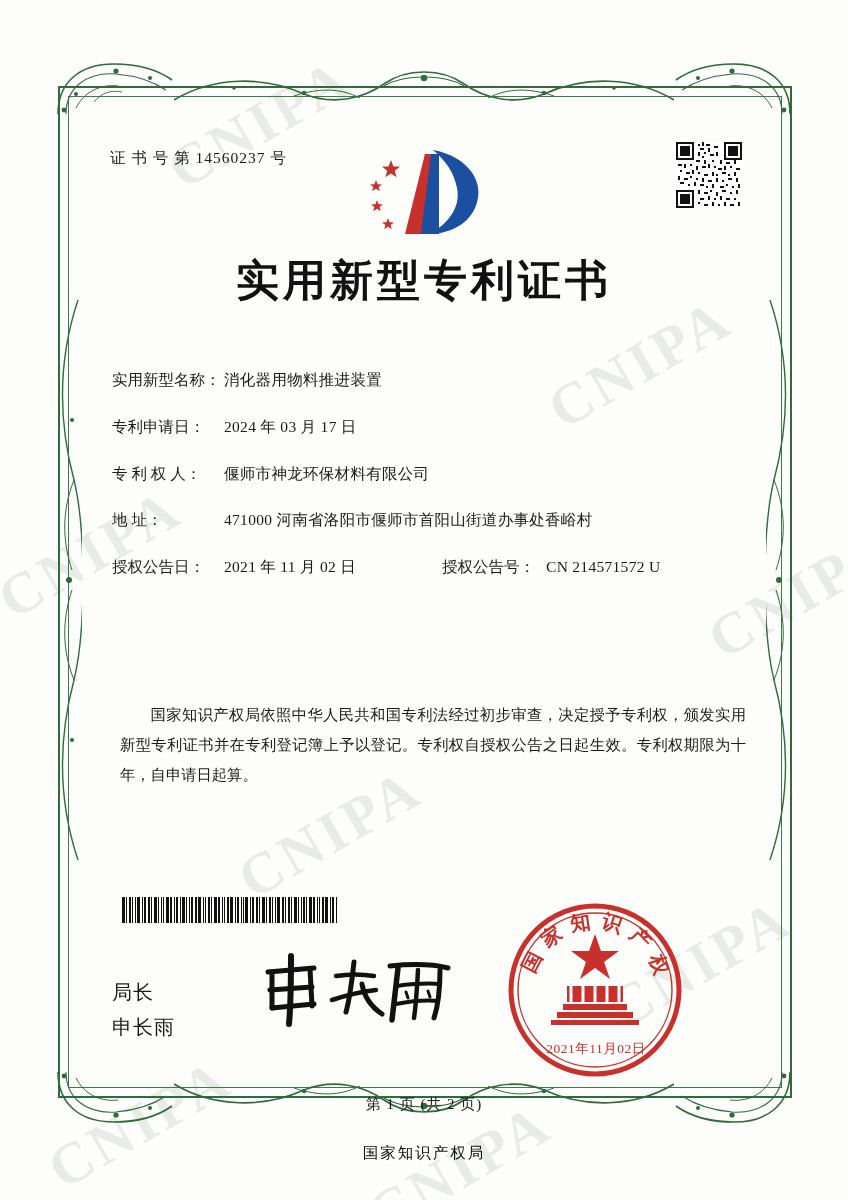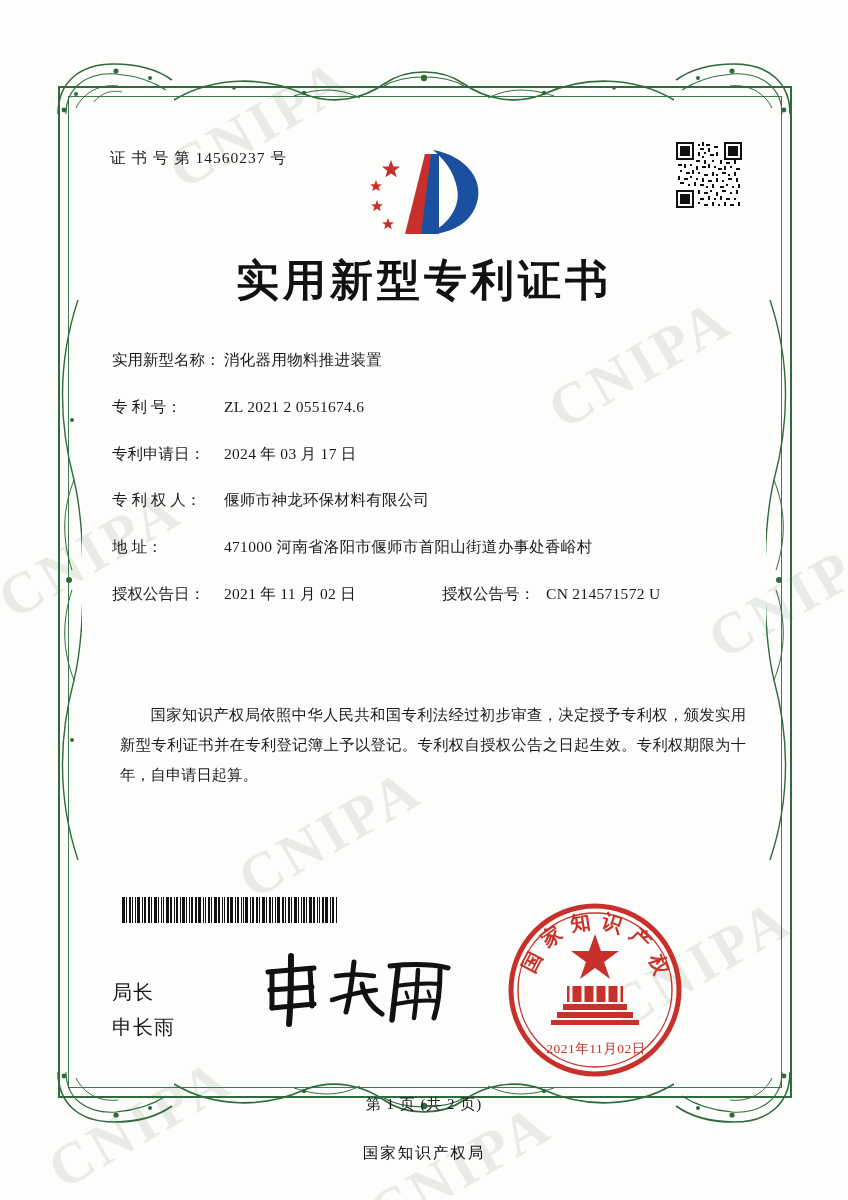--- a/index.html
+++ b/index.html
@@ -126,20 +126,21 @@
     position: absolute;
     left: 112px; top: 348px;
     width: 630px;
     font-size: 15.5px;
     line-height: 1.5;
   }
   .frow {
     display: flex;
     align-items: baseline;
     margin-bottom: 23.5px;
+    margin-top: 20px;
   }
   .flabel {
     width: 112px;
     flex: 0 0 112px;
     letter-spacing: 0px;
     white-space: nowrap;
   }
   .fvalue {
     flex: 1;
     letter-spacing: .3px;
@@ -483,24 +484,20 @@
   <div class="main-title">实用新型专利证书</div>
 
   <div class="fields">
 
     <div class="frow">
       <div class="flabel">实用新型名称：</div>
       <div class="fvalue">消化器用物料推进装置</div>
     </div>
 
 
-    <div class="frow">
-      <div class="flabel">专    利    号：</div>
-      <div class="fvalue">ZL 2021 2 0551674.6</div>
-    </div>
 
     <div class="frow">
       <div class="flabel">专利申请日：</div>
       <div class="fvalue">2024 年 03 月 17 日</div>
     </div>
 
     <div class="frow">
       <div class="flabel">专 利 权 人：</div>
       <div class="fvalue">偃师市神龙环保材料有限公司</div>
     </div>

